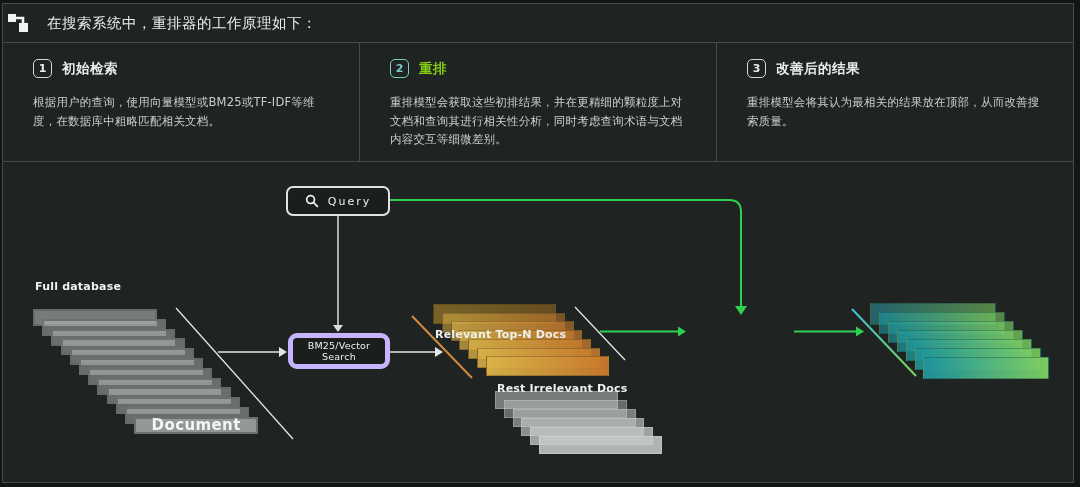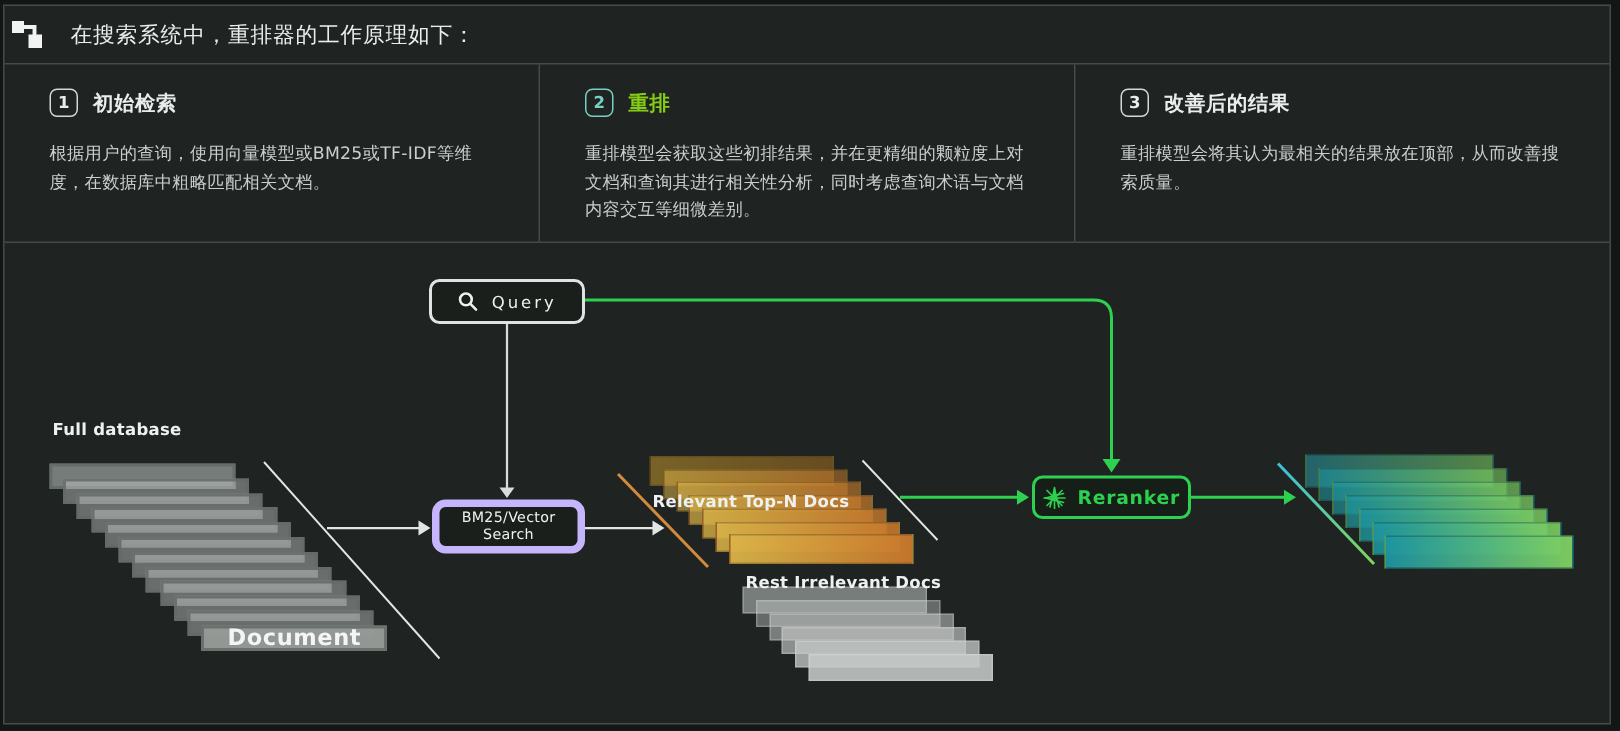--- a/index.html
+++ b/index.html
@@ -189,28 +189,13 @@
       <circle cx="5.6" cy="5.6" r="3.9" fill="none" stroke="#eef1ef" stroke-width="1.7"></circle>
       <line x1="8.6" y1="8.6" x2="12.4" y2="12.4" stroke="#eef1ef" stroke-width="1.7" stroke-linecap="round"></line>
     </svg>
     <span class="label">Query</span>
   </div>
 
   <div class="node-box bm25-box">
     <span class="label">BM25/Vector Search</span>
   </div>
 
-  <div class="node-box reranker-box">
-    <svg width="16" height="16" viewBox="0 0 16 16">
-      <g stroke="#2ed04f" stroke-width="1.1" stroke-linecap="round">
-        <line x1="8" y1="1" x2="8" y2="15"></line>
-          <line x1="1" y1="8" x2="15" y2="8"></line>
-        <line x1="3" y1="3" x2="13" y2="13"></line>
-          <line x1="13" y1="3" x2="3" y2="13"></line>
-        <line x1="8" y1="2" x2="5" y2="14"></line>
-          <line x1="8" y1="2" x2="11" y2="14"></line>
-        <line x1="2" y1="8" x2="14" y2="5"></line>
-          <line x1="2" y1="8" x2="14" y2="11"></line>
-      </g>
-    </svg>
-    <span class="label">Reranker</span>
-  </div>
 </div>
 
 </body></html>

